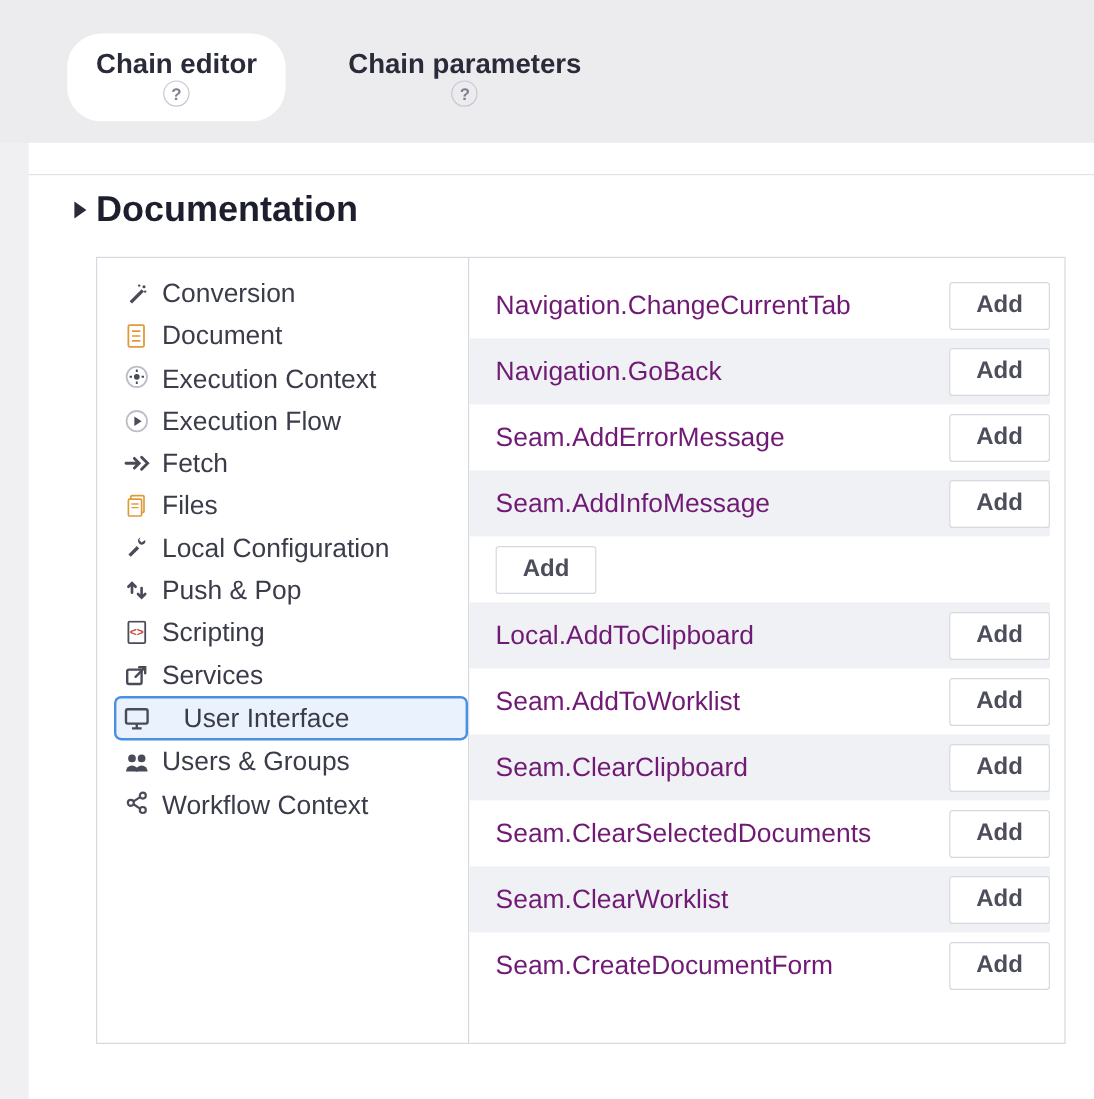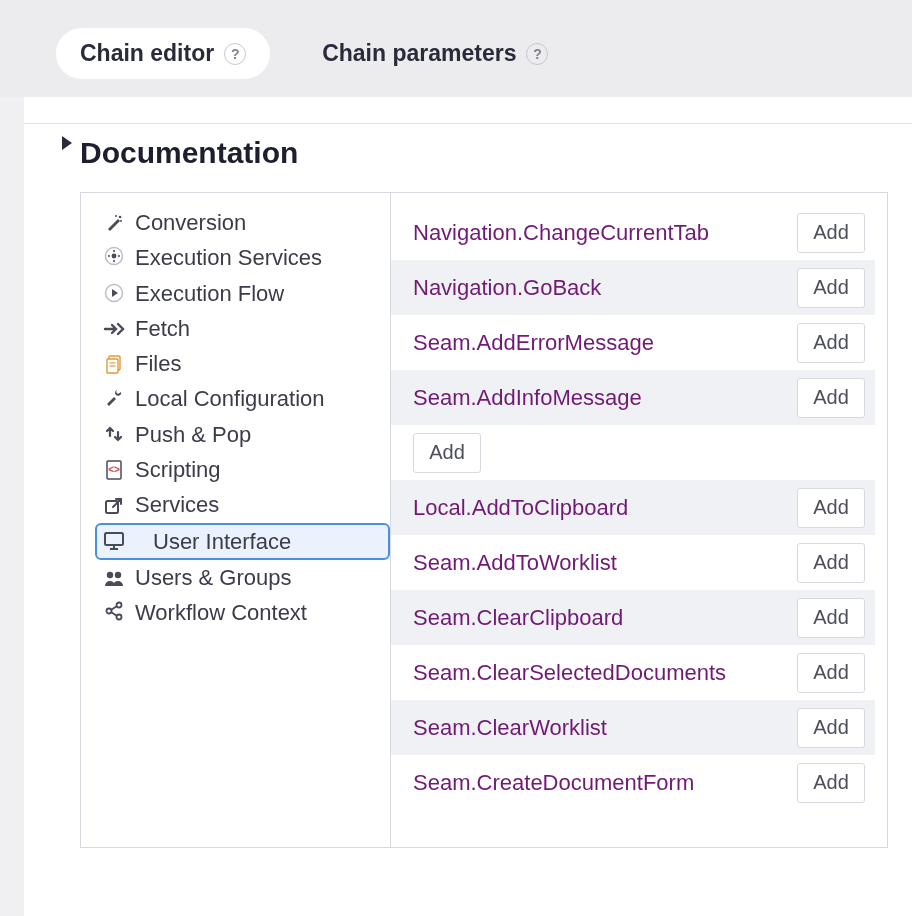--- a/index.html
+++ b/index.html
@@ -14,27 +14,27 @@
     .tabs-bar {
       display: flex;
       align-items: center;
       gap: 28px;
       padding: 28px 0 18px 56px;
       background: #ececee;
     }
     .tab {
       display: inline-flex;
       align-items: center;
-      gap: 10px;
       font-weight: 700;
       font-size: 23px;
       color: #2a2b3a;
       padding: 12px 24px;
       border-radius: 28px;
       cursor: pointer;
+      flex-direction: column;
     }
     .tab.active {
       background: #fff;
     }
     .tab .q {
       display: inline-flex;
       align-items: center;
       justify-content: center;
       width: 22px;
       height: 22px;
@@ -45,21 +45,21 @@
       color: #7e8091;
     }
     .content-wrap {
       background: #fff;
       margin: 0 0 0 24px;
       padding-top: 26px;
       height: 100%;
     }
     .section-header {
       display: flex;
-      align-items: flex-start;
+      align-items: center;
       gap: 8px;
       padding: 12px 0 22px 38px;
       border-top: 1px solid #e1e3e8;
       margin-top: 0;
     }
     .arrow-right {
       display: inline-block;
       width: 0; height: 0;
       border-top: 7px solid transparent;
       border-bottom: 7px solid transparent;
@@ -126,30 +126,30 @@
     }
     .op-name {
       flex: 1;
       font-size: 22px;
       color: #701a75;
       white-space: nowrap;
       overflow: hidden;
       text-overflow: ellipsis;
     }
     .add-btn {
-      width: 68px;
+      width: 84px;
       height: 40px;
       background: #fff;
       border: 1.5px solid #d7d9e0;
       border-radius: 3px;
       font-size: 20px;
-      font-weight: 400;
+      font-weight: 700;
       color: #4d4e5b;
       cursor: pointer;
-      margin-right: 10px;
+      margin-right: 0;
     }
     svg { display: block; }
   </style>
 </head>
 <body>
 
 <div class="tabs-bar">
   <div class="tab active">
     <span>Chain editor</span>
     <span class="q">?</span>
@@ -172,34 +172,45 @@
           <span class="icon">
             <svg width="20" height="20" viewBox="0 0 20 20">
               <path d="M4 16 L14 6 L16 8 L6 18 Z" fill="#4a4b58"></path>
               <circle cx="16" cy="4" r="1.3" fill="#4a4b58"></circle>
               <circle cx="12" cy="3" r="1" fill="#4a4b58"></circle>
               <circle cx="17" cy="8" r="1" fill="#4a4b58"></circle>
             </svg>
           </span>
           <span>Conversion</span>
         </div>
+        <div class="cat">
+          <span class="icon">
+            <svg width="18" height="20" viewBox="0 0 18 20">
+              <rect x="2" y="1" width="13" height="18" rx="1" fill="#fff" stroke="#e09a3a" stroke-width="1.5"></rect>
+              <line x1="5" y1="6" x2="12" y2="6" stroke="#e09a3a" stroke-width="1.4"></line>
+              <line x1="5" y1="10" x2="12" y2="10" stroke="#e09a3a" stroke-width="1.4"></line>
+              <line x1="5" y1="14" x2="12" y2="14" stroke="#e09a3a" stroke-width="1.4"></line>
+            </svg>
+          </span>
+          <span>Document</span>
+        </div>
         <div class="cat multiline">
           <span class="icon">
             <svg width="20" height="20" viewBox="0 0 20 20">
               <circle cx="10" cy="10" r="8.5" fill="none" stroke="#bcbec8" stroke-width="1.5"></circle>
               <circle cx="10" cy="10" r="2.4" fill="#4a4b58"></circle>
               <g stroke="#4a4b58" stroke-width="1.6">
                 <line x1="10" y1="4" x2="10" y2="6"></line>
                 <line x1="10" y1="14" x2="10" y2="16"></line>
                 <line x1="4" y1="10" x2="6" y2="10"></line>
                 <line x1="14" y1="10" x2="16" y2="10"></line>
               </g>
             </svg>
           </span>
-          <span>Execution Services</span>
+          <span>Execution Context</span>
         </div>
         <div class="cat">
           <span class="icon">
             <svg width="20" height="20" viewBox="0 0 20 20">
               <circle cx="10" cy="10" r="8.5" fill="none" stroke="#bcbec8" stroke-width="1.5"></circle>
               <polygon points="8,6 14,10 8,14" fill="#4a4b58"></polygon>
             </svg>
           </span>
           <span>Execution Flow</span>
         </div>

